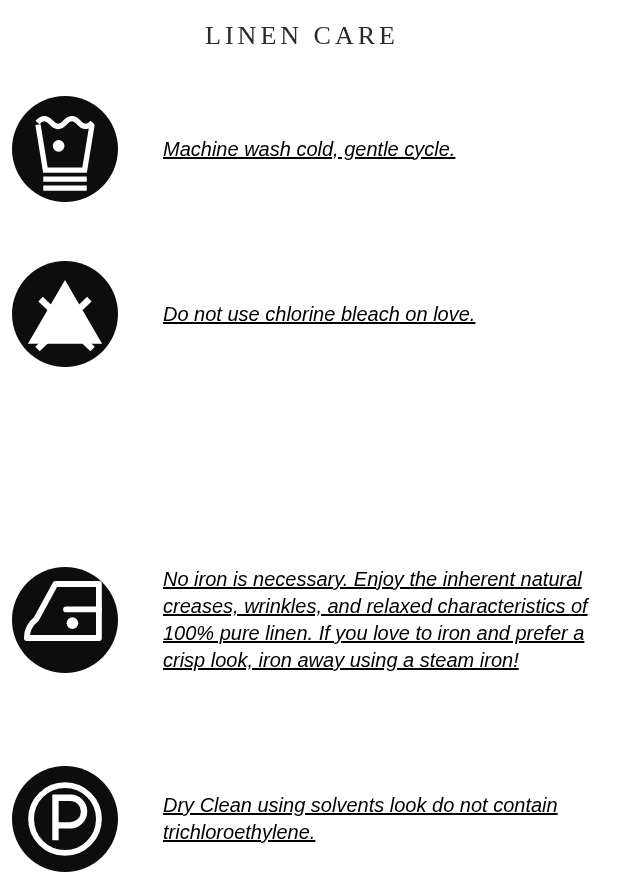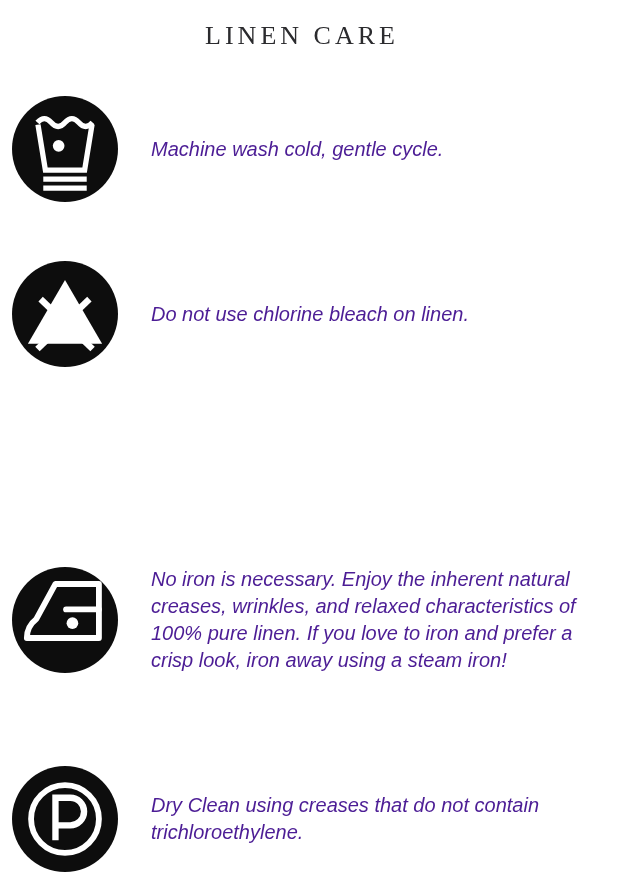--- a/index.html
+++ b/index.html
@@ -38,22 +38,23 @@
     flex: 0 0 106px;
     border-radius: 50%;
     background: #0d0d0d;
   }
   .badge svg { display: block; width: 106px; height: 106px; }
   .care-text {
     width: 460px;
     font-style: italic;
     font-size: 20px;
     line-height: 27px;
-    color: #4c1d95;
-    margin: 0;
+    color: #000000;
+    margin: 12px;
+    text-decoration: underline;
   }
 </style>
 </head>
 <body>
 
 <div class="page">
 
   <h1 class="title">LINEN CARE</h1>
 
   <div class="care-row" style="top:96px">
@@ -70,21 +71,21 @@
   </div>
 
   <div class="care-row" style="top:261px">
     <div class="badge">
       <svg viewBox="0 0 100 100" aria-hidden="true">
         <line x1="27" y1="36" x2="76" y2="83" stroke="#ffffff" stroke-width="6"></line>
         <line x1="73" y1="36" x2="24" y2="83" stroke="#ffffff" stroke-width="6"></line>
         <polygon points="50,18 15,78 85,78" fill="#ffffff"></polygon>
       </svg>
     </div>
-    <p class="care-text">Do not use chlorine bleach on linen.</p>
+    <p class="care-text">Do not use chlorine bleach on love.</p>
   </div>
 
 
   <div class="care-row" style="top:567px">
     <div class="badge">
       <svg viewBox="0 0 100 100" aria-hidden="true">
         <path d="M41 16 H82 V67 H14 Q14 56 23 49 Z" fill="none" stroke="#ffffff" stroke-width="5.5" stroke-linejoin="round"></path>
         <path d="M82 40 H51" fill="none" stroke="#ffffff" stroke-width="5.5" stroke-linecap="round"></path>
         <circle cx="57" cy="53" r="5.5" fill="#ffffff"></circle>
       </svg>
@@ -92,16 +93,16 @@
     <p class="care-text">No iron is necessary. Enjoy the inherent natural creases, wrinkles, and relaxed characteristics of 100% pure linen. If you love to iron and prefer a crisp look, iron away using a steam iron!</p>
   </div>
 
   <div class="care-row" style="top:766px">
     <div class="badge">
       <svg viewBox="0 0 100 100" aria-hidden="true">
         <circle cx="50" cy="50" r="32" fill="none" stroke="#ffffff" stroke-width="5.5"></circle>
         <path d="M41 70 V30 H55 a13 13 0 0 1 0 26 H41" fill="none" stroke="#ffffff" stroke-width="6"></path>
       </svg>
     </div>
-    <p class="care-text">Dry Clean using creases that do not contain trichloroethylene.</p>
+    <p class="care-text">Dry Clean using solvents look do not contain trichloroethylene.</p>
   </div>
 
 </div>
 
 </body></html>

